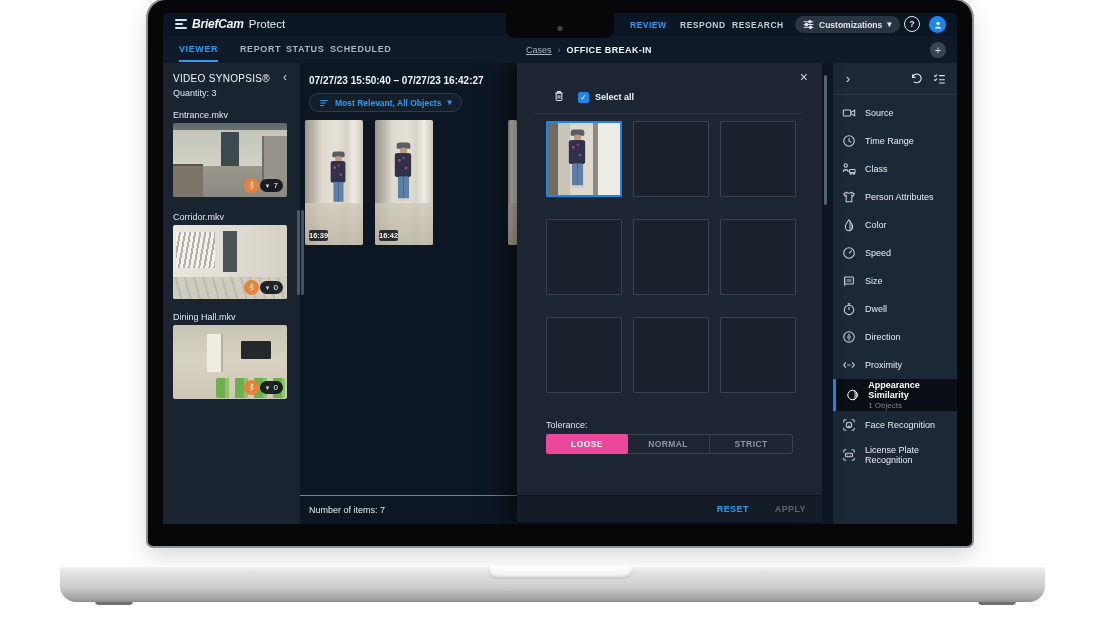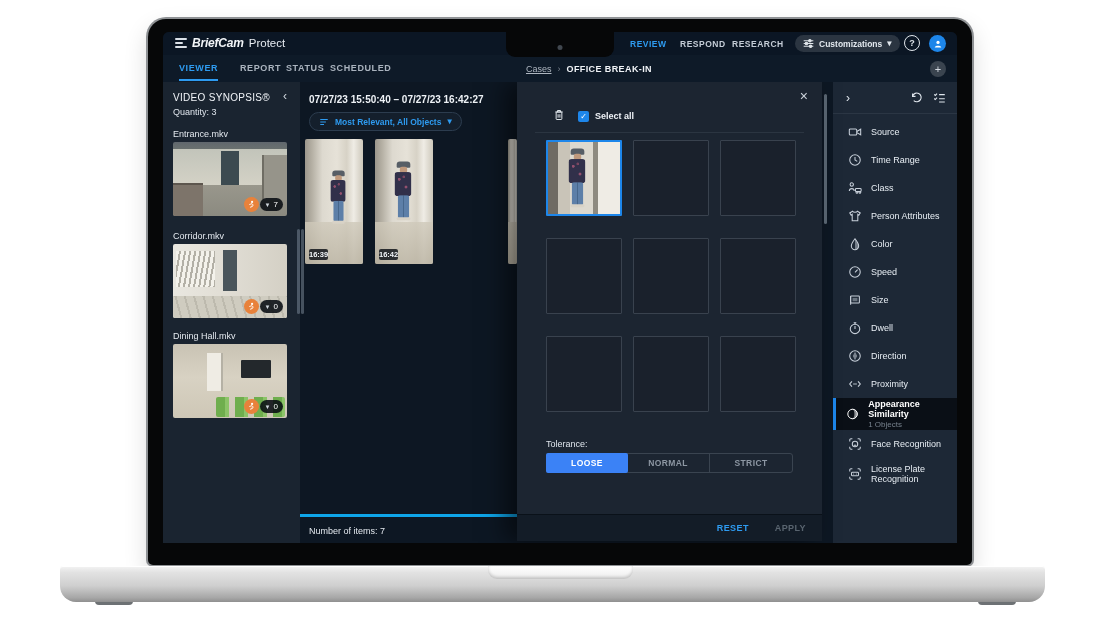--- a/index.html
+++ b/index.html
@@ -1,20 +1,20 @@
 <!DOCTYPE html>
 <html><head>
 <meta charset="utf-8">
 <style>
   * { margin:0; padding:0; box-sizing:border-box; }
   html,body { width:1120px; height:630px; background:#ffffff; font-family:"Liberation Sans", sans-serif; overflow:hidden; }
   #stage { position:relative; width:1120px; height:630px; background:#ffffff; }
 
   
-  .screen { position:absolute; left:148px; top:19px; width:824px; height:546px;
+  .screen { position:absolute; left:148px; top:0; width:824px; height:546px;
             background:#060708; border-radius:18px 18px 5px 5px;
             box-shadow:0 0 0 2px #8e9194, 0 10px 24px rgba(0,0,0,.16); }
   .app { position:absolute; left:15px; top:13px; width:794px; height:511px;
          background:#0d1723; overflow:hidden; border-radius:6px 6px 0 0; }
   .notch { position:absolute; left:50%; top:13px; transform:translateX(-50%);
            width:108px; height:25px; background:#060708; border-radius:0 0 9px 9px; z-index:60; }
   .cam-dot { position:absolute; left:50%; top:13px; transform:translateX(-50%);
              width:5px; height:5px; border-radius:50%; background:#40474f; }
   .foot { position:absolute; top:596px; width:38px; height:9px; border-radius:4px; background:#6d7174; z-index:0; }
   .base { position:absolute; left:60px; top:566px; width:985px; height:36px; z-index:1;
@@ -102,55 +102,55 @@
   .p-torso{ position:absolute; left:3px; top:10px; width:16px; height:23px; border-radius:3px; background:#31304a;
             background-image:radial-gradient(circle at 28% 30%,#94506e 1px,transparent 1.7px),
                              radial-gradient(circle at 68% 62%,#94506e 1px,transparent 1.7px),
                              radial-gradient(circle at 55% 20%,#7a4660 1px,transparent 1.6px); }
   .p-legs { position:absolute; left:6px; top:32px; width:11px; height:22px; background:#5d7fa8; border-radius:2px;
             background-image:linear-gradient(90deg,transparent 45%,#47678c 45% 55%,transparent 55%); }
   .p-shoes{ position:absolute; left:5px; top:53px; width:13px; height:3px; background:#d8d2c6; border-radius:1px; }
   .p-bag  { position:absolute; right:-3px; top:20px; width:8px; height:9px; background:#e2542e; border-radius:1px 1px 2px 2px; }
   .time-pill { position:absolute; left:4px; bottom:4px; height:11px; padding:0 0; border-radius:2px;
                background:rgba(16,20,26,.85); color:#f2f5f8; font-size:7.5px; font-weight:700; display:flex; align-items:center; }
-  .strip-bottom { position:absolute; left:0; top:432px; width:217px; height:29px; border-top:3px solid #0ea5e9; }
+  .strip-bottom { position:absolute; left:0; top:432px; width:217px; height:29px; border-top:1px solid #0ea5e9; }
   .items-count { position:absolute; left:9px; top:9px; color:#e3e8ee; font-size:9px; }
   .strip-scroll { position:absolute; left:1px; top:147px; width:3px; height:85px; background:#46525f; border-radius:2px; }
 
   
   .modal { position:absolute; left:354px; top:50px; width:305px; height:459px; background:#1c2531;
            box-shadow:-12px 0 22px rgba(0,0,0,.5); z-index:5; }
   .modal-close { position:absolute; right:14px; top:6px; color:#cdd4dc; font-size:14px; cursor:pointer; }
   .trash-btn { position:absolute; left:36px; top:26px; cursor:pointer; }
   .checkbox { position:absolute; left:61px; top:29px; width:11px; height:11px; background:#1d86ea; border-radius:2px;
               color:#ffffff; font-size:8px; line-height:11px; text-align:center; cursor:pointer; }
   .selectall { position:absolute; left:78px; top:29px; color:#eef2f6; font-size:9px; font-weight:700; }
   .modal-div { position:absolute; left:18px; top:50px; width:269px; height:1px; background:#2b3541; }
   .cell { position:absolute; width:76px; height:76px; border:1px solid #39424e; background:#1a212c; border-radius:1px; cursor:pointer; }
   .cell.selected { border:2px solid #1d86ea; overflow:hidden; background:#10161e; }
   .cell-img { position:absolute; inset:0; background:linear-gradient(90deg,#6f6b63 0 14%,#c9c4b8 14% 30%,#ddd9cf 30% 62%,#8e8a80 62% 70%,#efece5 70% 100%); }
   .tol-label { position:absolute; left:29px; top:357px; color:#dfe5ec; font-size:9px; }
   .seg { position:absolute; left:29px; top:371px; width:247px; height:20px; border:1px solid #3a4450; border-radius:3px; display:flex; }
   .seg-opt { flex:1; display:flex; align-items:center; justify-content:center; color:#8d97a3;
              font-size:8.5px; font-weight:700; letter-spacing:.4px; border-right:1px solid #3a4450; cursor:pointer; }
   .seg-opt:last-child { border-right:none; }
-  .seg-opt.active { background:#3b82f6; color:#ffffff; border-radius:2px; margin:-1px; border:none; }
+  .seg-opt.active { background:#ec4899; color:#ffffff; border-radius:2px; margin:-1px; border:none; }
   .modal-foot { position:absolute; left:0; top:432px; width:305px; height:27px; background:#131c27; border-top:1px solid #0a1119;
                 display:flex; align-items:center; justify-content:flex-end; gap:26px; padding-right:16px; }
   .reset-btn { color:#2e9bf0; font-size:9px; font-weight:700; letter-spacing:.4px; cursor:pointer; }
   .apply-btn { color:#59646f; font-size:9px; font-weight:700; letter-spacing:.4px; cursor:pointer; }
   .app-scroll { position:absolute; left:661px; top:62px; width:3px; height:130px; background:#56626e; border-radius:2px; z-index:7; }
 
   
   .sbr { position:absolute; left:670px; top:50px; width:124px; height:461px; background:#1d2836; z-index:2; }
   .sbr-head { position:absolute; left:0; top:0; width:124px; height:32px; border-bottom:1px solid #2b3644; }
   .sbr-collapse { position:absolute; left:13px; top:9px; color:#dfe5ec; font-size:12px; cursor:pointer; }
   .sbr-ic { position:absolute; top:9px; cursor:pointer; }
   .flist { position:absolute; left:0; top:36px; width:124px; }
-  .fitem { position:relative; height:28px; display:flex; align-items:center; gap:9px; padding-left:15px; cursor:pointer; }
+  .fitem { position:relative; height:28px; display:flex; align-items:center; gap:9px; padding-left:9px; cursor:pointer; }
   .fitem .flabel { color:#e7edf3; font-size:9px; line-height:1.15; }
   .fitem.tall { height:32px; }
   .fitem.active { background:#0a0f16; border-left:3px solid #1d86ea; padding-left:10px; }
   .fsub { color:#76808c; font-size:8px; margin-top:1px; }
   svg.ic { display:block; }
 </style>
 </head>
 <body>
 
 <div id="stage">

